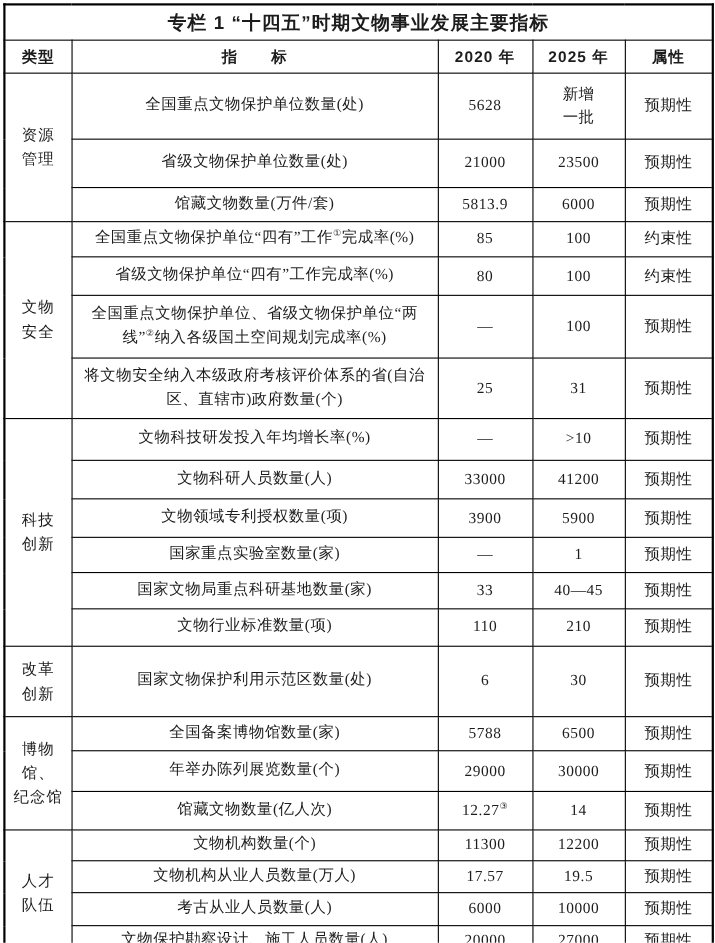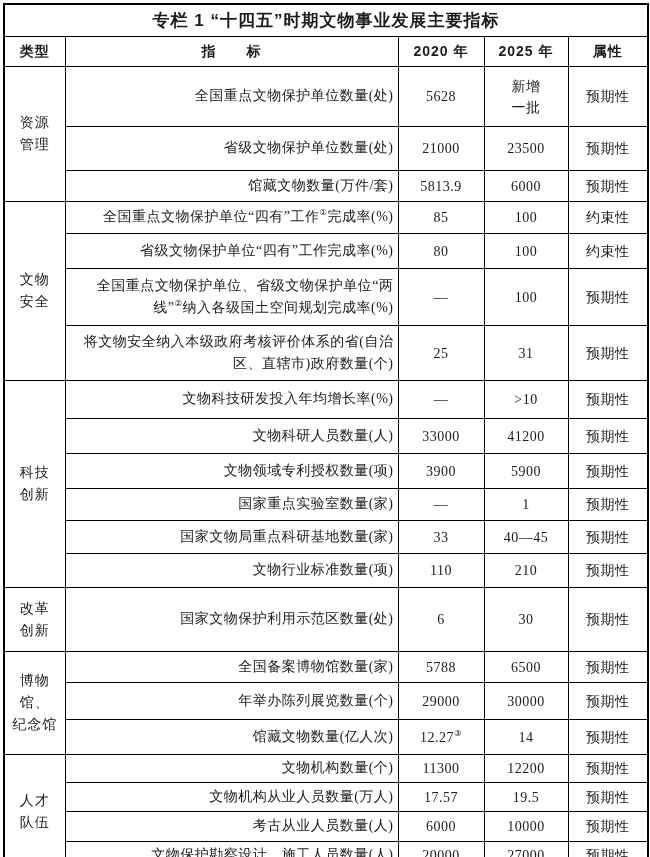--- a/index.html
+++ b/index.html
@@ -48,21 +48,21 @@
   td.group-cell {
     font-family: "Liberation Sans", "DejaVu Sans", sans-serif;
     font-weight: normal;
     text-align: center;
     white-space: pre-line;
     line-height: 1.55;
     letter-spacing: 1px;
     padding: 2px 1px;
   }
   td.indicator-cell {
-    text-align: right;
+    text-align: center;
     padding-left: 12px;
     padding-right: 8px;
     line-height: 1.6;
     letter-spacing: 0.5px;
   }
   td.value-cell, td.attribute-cell {
     text-align: center;
     white-space: pre-line;
     line-height: 1.5;
     letter-spacing: 0.5px;

